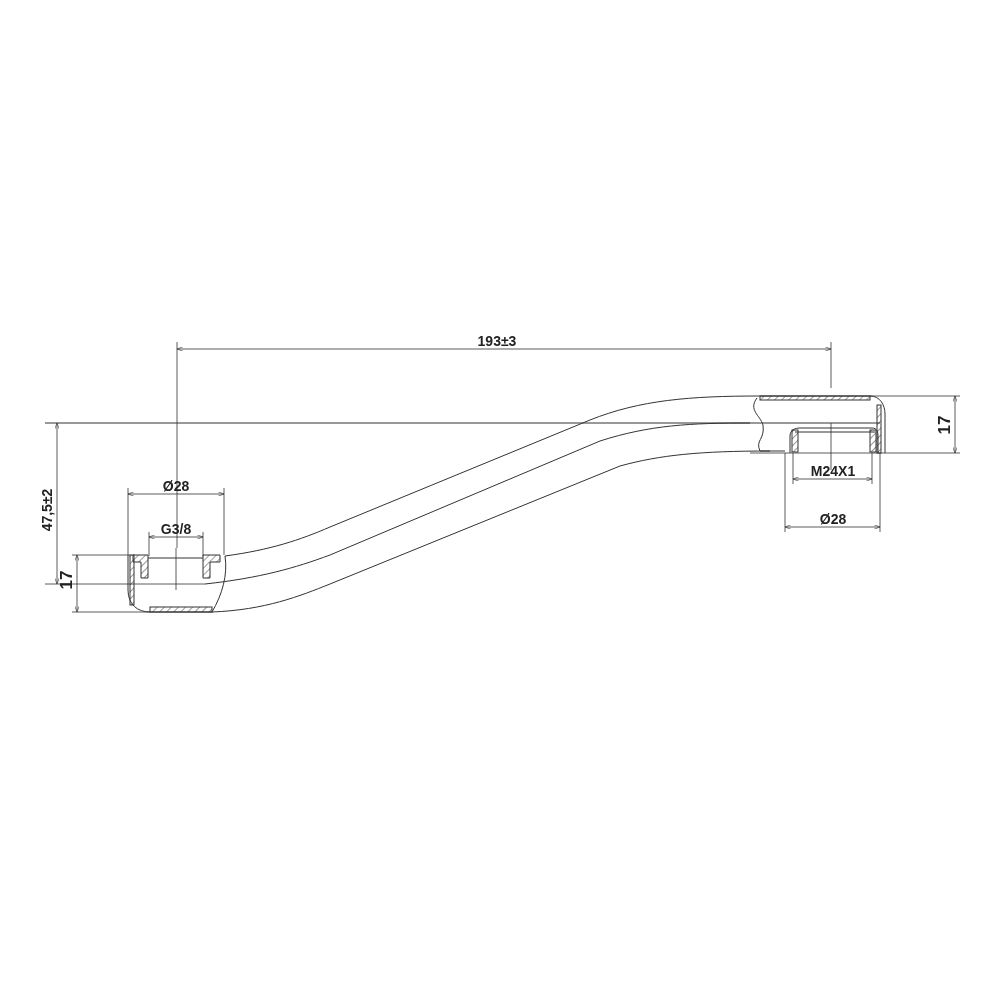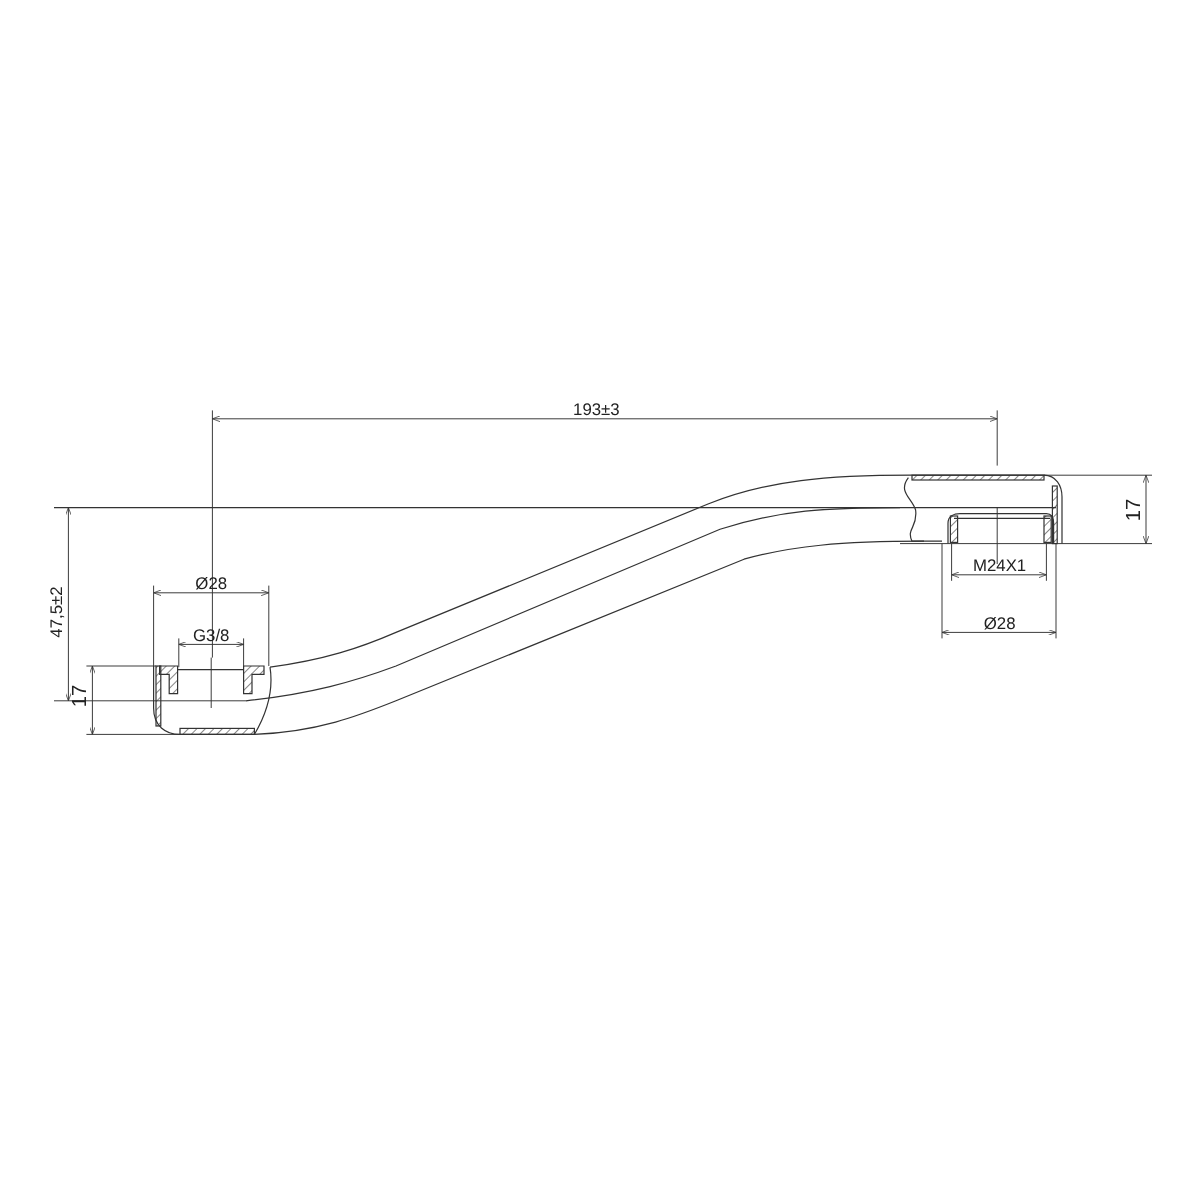--- a/index.html
+++ b/index.html
@@ -1,16 +1,16 @@
 <!DOCTYPE html>
 <html><head>
 <meta charset="utf-8">
 <style>
   html,body{margin:0;padding:0;background:#fff;}
-  #canvas{position:relative;width:1000px;height:1000px;background:#fff;overflow:hidden;}
+  #canvas{position:relative;width:1000px;height:1000px;background:#fff;overflow:hidden;font-weight:bold;}
   svg{position:absolute;left:0;top:0;}
   .dim-text{font-family:"Liberation Sans","DejaVu Sans",sans-serif;font-size:14px;fill:#222;}
 </style>
 </head>
 <body>
 
 <div id="canvas">
 <svg width="1000" height="1000" viewBox="0 0 1000 1000">
   <defs>
     <pattern id="hatch" width="5" height="5" patternUnits="userSpaceOnUse" patternTransform="rotate(45)">

